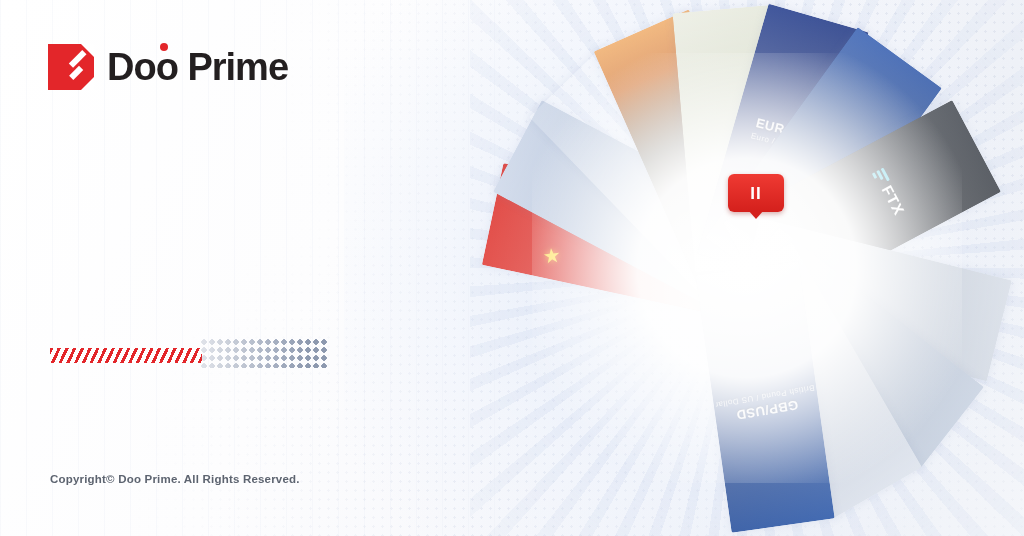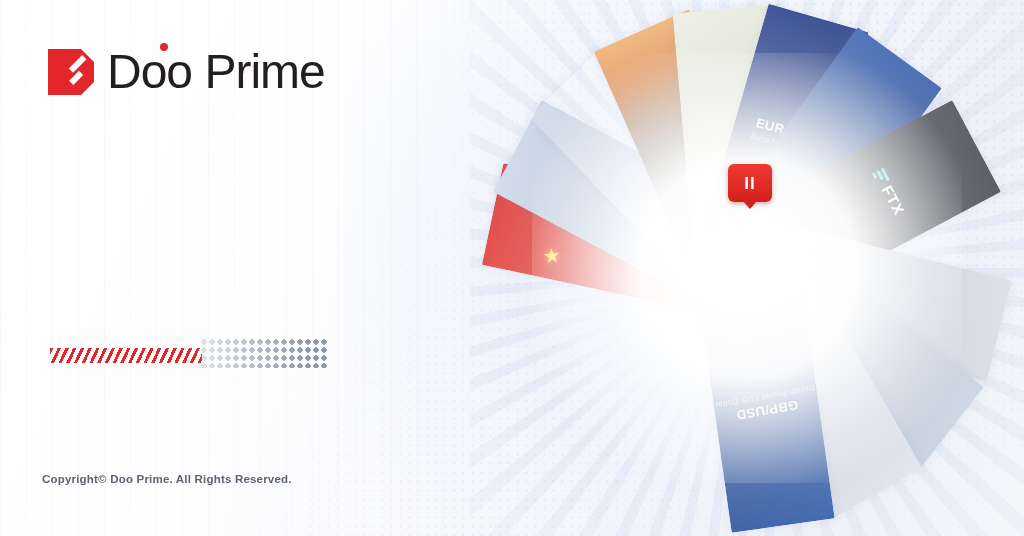--- a/index.html
+++ b/index.html
@@ -125,21 +125,21 @@
     filter:drop-shadow(3px 4px 0 rgba(150,18,16,.55)) drop-shadow(5px 7px 8px rgba(120,20,18,.28));
   }
   .year-gloss{
     position:absolute;left:0;right:0;top:0;height:46%;
     background:linear-gradient(180deg,rgba(255,255,255,.38) 0%,rgba(255,255,255,0) 100%);
     pointer-events:none;
   }
 
   
   .badge{
-    position:absolute;left:728px;top:164px;width:44px;height:38px;
+    position:absolute;left:728px;top:174px;width:56px;height:38px;
     background:linear-gradient(180deg,#ef3a33 0%,#d4201c 100%);
     border-radius:6px;
     box-shadow:0 2px 5px rgba(150,25,22,.35);
     display:flex;align-items:center;justify-content:center;
   }
   .badge:after{
     content:"";position:absolute;left:50%;bottom:-7px;transform:translateX(-50%);
     width:0;height:0;border-left:8px solid transparent;border-right:8px solid transparent;
     border-top:9px solid #d4201c;
   }
@@ -150,21 +150,21 @@
 
   
   .logo{position:absolute;left:48px;top:44px;display:flex;align-items:center;gap:13px;}
   .logo-mark{position:relative;width:46px;height:46px;background:#e3262a;}
   .logo-mark .slash1,.logo-mark .slash2{position:absolute;background:#fff;}
   .logo-mark .slash1{width:19px;height:5.5px;transform:rotate(-45deg);left:20px;top:12px;}
   .logo-mark .slash2{width:14px;height:5.5px;transform:rotate(-45deg);left:21px;top:26px;}
   .logo-mark .notch{position:absolute;right:0;top:0;width:0;height:0;border-top:13px solid #fff;border-left:13px solid transparent;}
   .logo-mark .notch2{position:absolute;right:0;bottom:0;width:0;height:0;border-bottom:13px solid #fff;border-left:13px solid transparent;}
   .logo-text{
-    position:relative;font-size:48px;font-weight:normal;color:#231f20;letter-spacing:-1px;
+    position:relative;font-size:38px;font-weight:bold;color:#231f20;letter-spacing:-1px;
     font-family:"Liberation Sans","DejaVu Sans",sans-serif;
   }
   .logo-dot{position:absolute;width:8px;height:8px;border-radius:50%;background:#e3262a;left:112px;top:-1px;}
 
   
   .headline{
     position:absolute;left:50px;top:196px;width:460px;
     font-size:46px;font-weight:bold;line-height:1.32;
     color:#e3262a;letter-spacing:1px;
     font-family:"Liberation Sans","DejaVu Sans",sans-serif;
@@ -180,21 +180,21 @@
   .rule .dots{
     position:absolute;left:150px;top:-6px;width:128px;height:30px;
     background-image:radial-gradient(rgba(120,134,160,.85) 45%, transparent 46%);
     background-size:8px 8px;
     -webkit-mask-image:linear-gradient(90deg, rgba(0,0,0,.25) 0%, rgba(0,0,0,1) 85%);
     mask-image:linear-gradient(90deg, rgba(0,0,0,.25) 0%, rgba(0,0,0,1) 85%);
   }
 
   
   .copyright{
-    position:absolute;left:42px;top:473px;
+    position:absolute;left:50px;top:473px;
     font-size:11.5px;font-weight:bold;color:#5d6470;letter-spacing:.2px;
   }
 </style>
 </head>
 <body>
 
 <div class="banner">
 
   <div class="bg-softblue"></div>
   <div class="bg-vstripes"></div>

